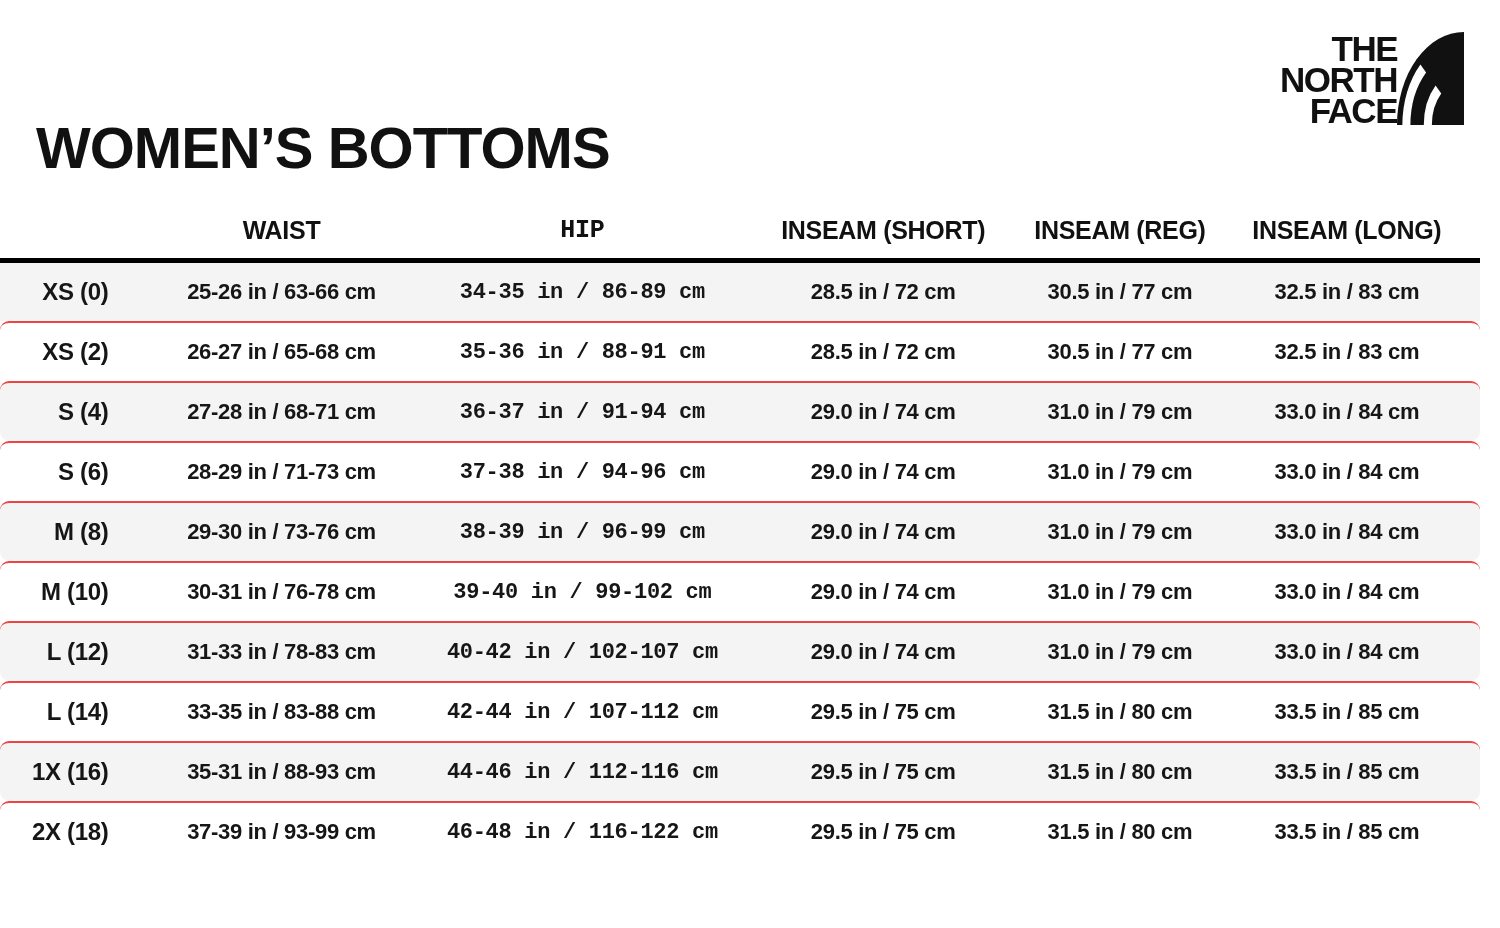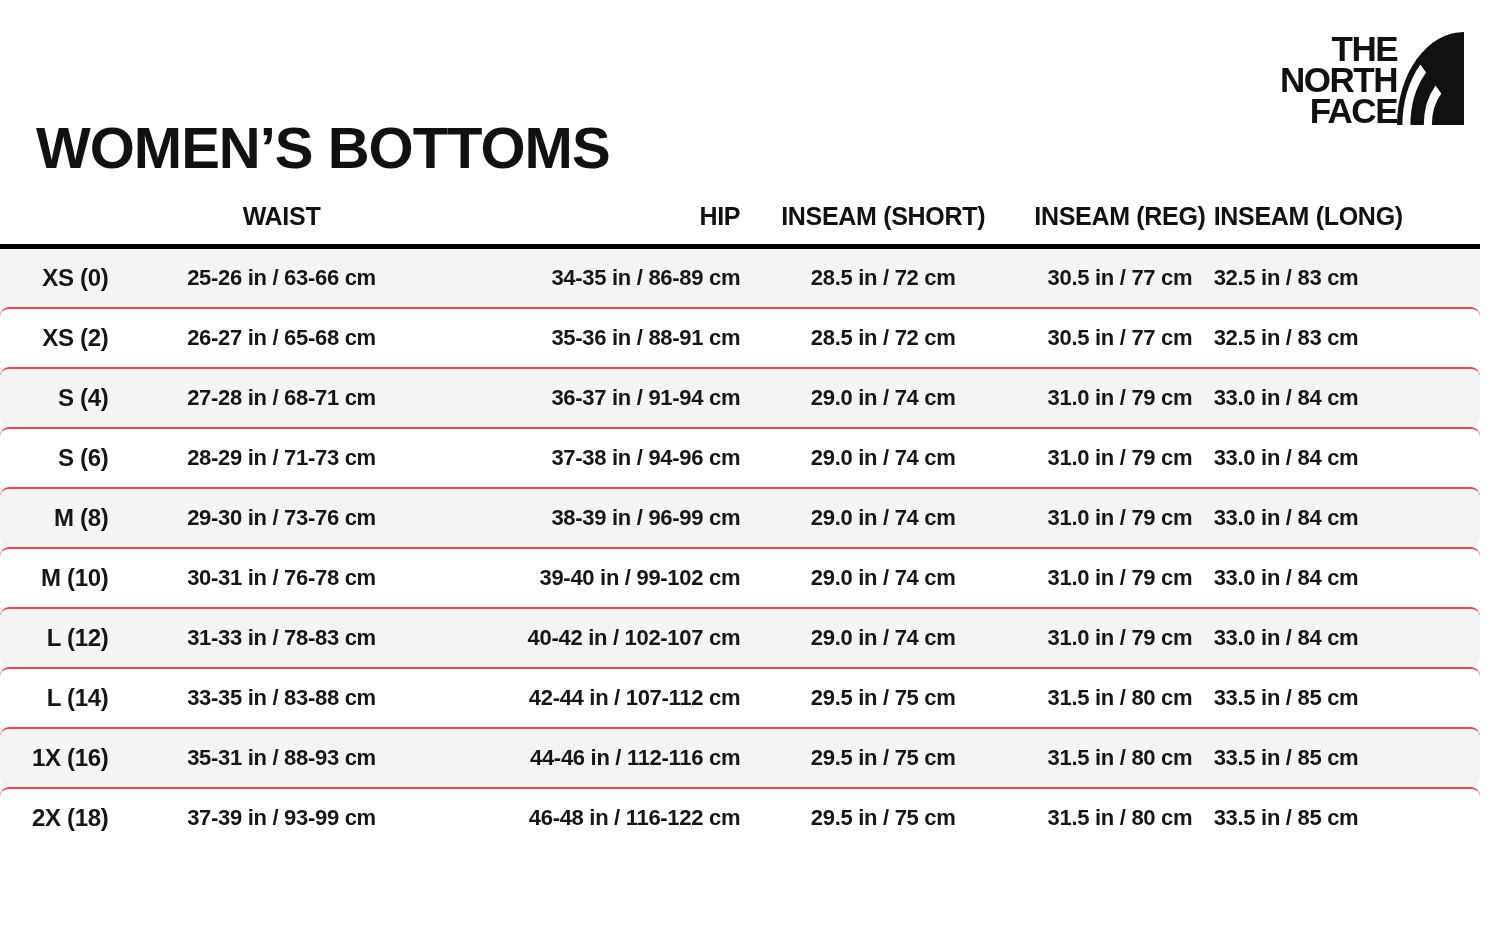--- a/index.html
+++ b/index.html
@@ -42,21 +42,21 @@
     letter-spacing: -1.5px;
     color: #111;
     padding-top: 1px;
     white-space: nowrap;
   }
   .logo-dome { width: 67px; height: 93px; display: block; }
 
   
   .size-table {
     position: absolute;
-    top: 189px;
+    top: 203px;
     left: 0;
     width: 1480px;
   }
   .header-row {
     display: flex;
     align-items: center;
     height: 55px;
     font-size: 25px;
     font-weight: bold;
     letter-spacing: -0.3px;
@@ -73,24 +73,24 @@
     font-size: 22px;
     font-weight: bold;
     letter-spacing: -0.3px;
     color: #161616;
   }
   .table-body .data-row + .data-row { border-top: 2px solid #ef4444; border-radius: 9px; }
   .table-body .data-row:nth-child(odd) { background: #f4f4f4; }
 
   .c0 { width: 140px; text-align: right; padding-right: 30px; box-sizing: border-box; font-size: 24px; }
   .c1 { width: 290px; text-align: center; }
-  .c2 { width: 320px; text-align: right; }
+  .c2 { width: 320px; text-align: center; font-family: Liberation Mono, monospace; }
   .c3 { width: 290px; text-align: center; }
   .c4 { width: 190px; text-align: center; }
-  .c5 { width: 270px; text-align: left; }
+  .c5 { width: 270px; text-align: center; }
 </style>
 </head>
 <body>
 
 <h1 class="page-title">WOMEN’S BOTTOMS</h1>
 
 <div class="logo">
   <div class="logo-text">
     <div>THE</div>
     <div>NORTH</div>

